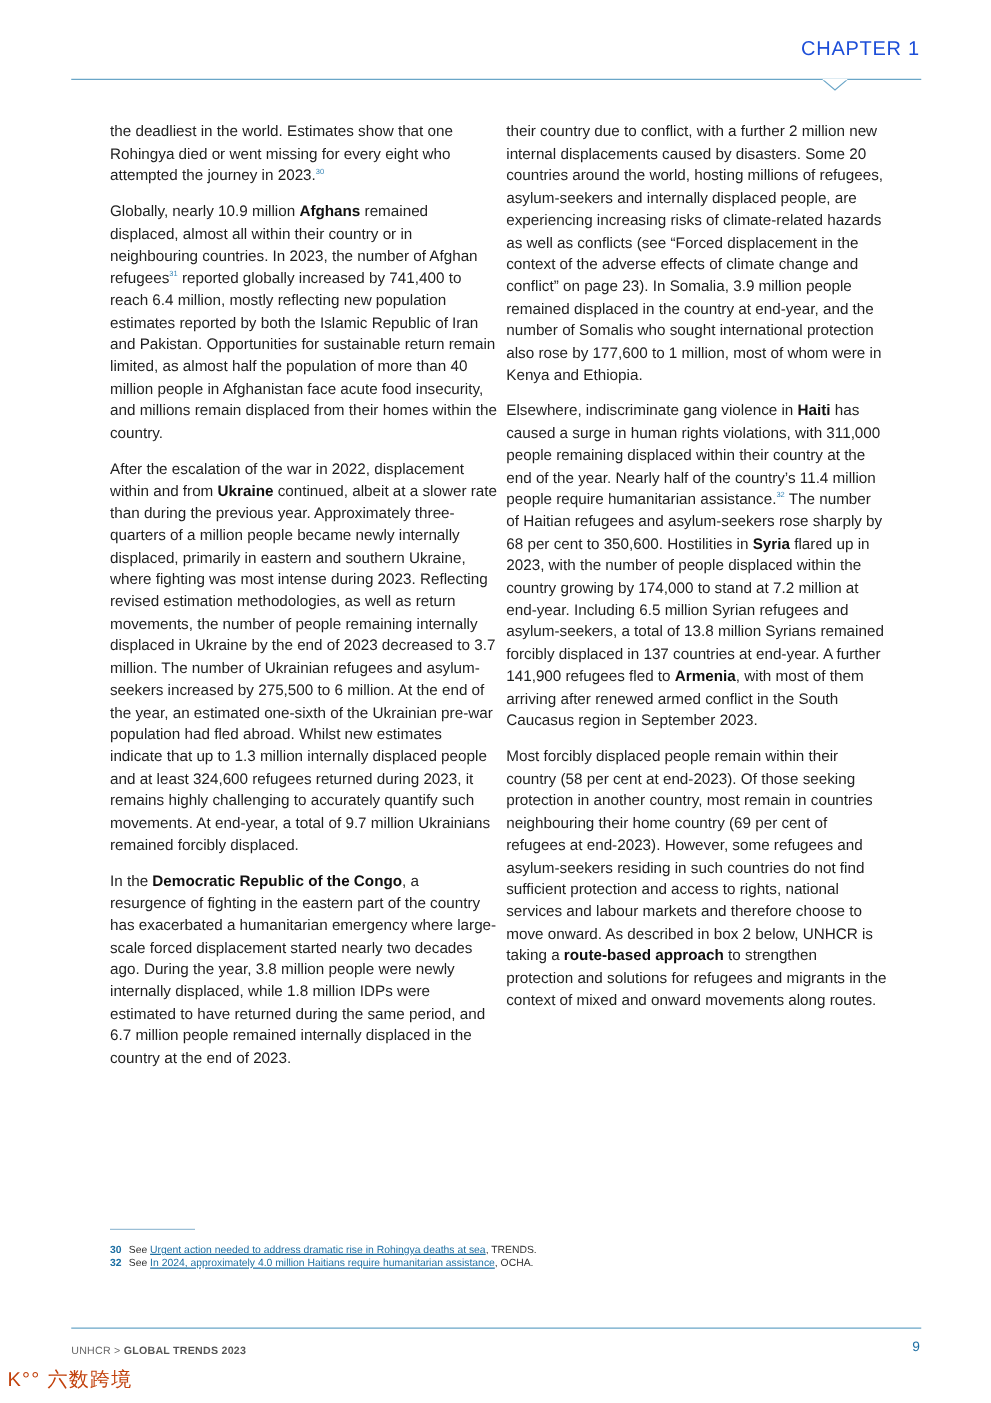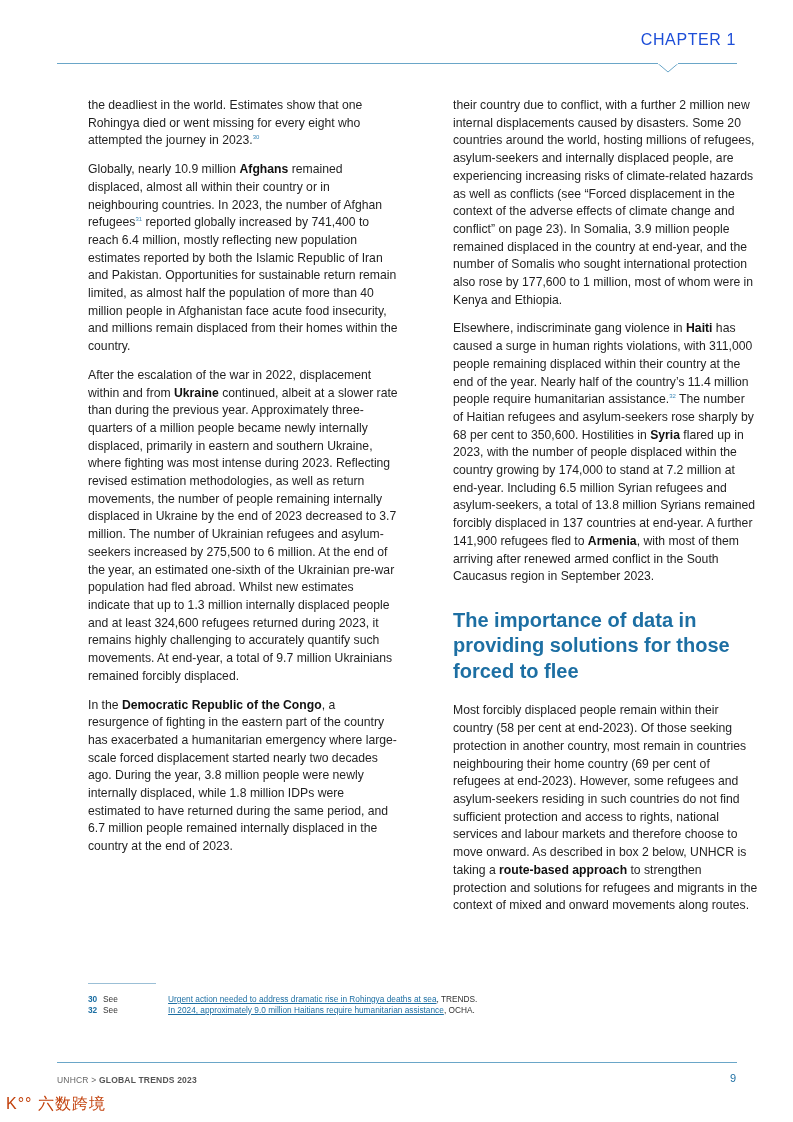--- a/index.html
+++ b/index.html
@@ -3,29 +3,29 @@
 <meta charset="utf-8">
 <style>
   html, body { margin:0; padding:0; background:#ffffff; }
   body { width:793px; height:1122px; position:relative; overflow:hidden;
          font-family:"Liberation Sans", sans-serif; color:#1f1f1f; }
   .chapter { position:absolute; top:31px; right:57px; font-size:16px; letter-spacing:0.6px; color:#1d4ed8; }
   .top-rule { position:absolute; top:63px; left:57px; width:680px; height:1px; background:#6aa6c8; }
   .notch { position:absolute; top:63px; left:658px; width:20px; height:12px; }
   .col { position:absolute; top:97px; width:310px; font-size:12.2px; line-height:17.7px; }
   .col.left { left:88px; }
-  .col.right { left:405px; width:305px;margin-left:48px; }
+  .col.right { left:405px; width:305px; }
   .col p { margin:0 0 11px 0; }
   .col b { font-weight:bold; color:#111; }
   sup.fn { font-size:6px; color:#3a87b7; vertical-align:super; line-height:0; }
   h2.section { margin:22px 0 18px 0; font-size:20px; line-height:25.5px; color:#1d6fa3; font-weight:bold; }
   .fn-rule { position:absolute; top:983px; left:88px; width:68px; height:1px; background:#9bbfd6; }
   .footnotes { position:absolute; top:994px; left:88px; font-size:8.3px; line-height:10.8px; color:#333; }
   .footnotes .num { color:#1d6fa3; font-weight:bold; display:inline-block; width:15px; }
-  .footnotes .lnk { color:#1d6fa3; text-decoration:underline;margin-left:48px; }
+  .footnotes .lnk { color:#1d6fa3; text-decoration:underline; }
   .bottom-rule { position:absolute; top:1062px; left:57px; width:680px; height:1px; background:#6aa6c8; }
   .footer-left { position:absolute; top:1075px; left:57px; font-size:8.5px; color:#666; letter-spacing:0.2px; }
   .footer-left b { color:#555; }
   .page-num { position:absolute; top:1072px; right:57px; font-size:11px; color:#1d6fa3; }
   .watermark { position:absolute; top:1094px; left:6px; font-size:16px; color:#c2410c; letter-spacing:1px; }
 </style>
 </head>
 <body>
 
 <div class="chapter">CHAPTER 1</div>
@@ -38,26 +38,25 @@
 <div class="col left">
   <p><span>the deadliest in the world. Estimates show that one Rohingya died or went missing for every eight who attempted the journey in 2023.</span><sup class="fn">30</sup></p>
   <p><span>Globally, nearly 10.9 million </span><b>Afghans</b><span> remained displaced, almost all within their country or in neighbouring countries. In 2023, the number of Afghan refugees</span><sup class="fn">31</sup><span> reported globally increased by 741,400 to reach 6.4 million, mostly reflecting new population estimates reported by both the Islamic Republic of Iran and Pakistan. Opportunities for sustainable return remain limited, as almost half the population of more than 40 million people in Afghanistan face acute food insecurity, and millions remain displaced from their homes within the country.</span></p>
   <p><span>After the escalation of the war in 2022, displacement within and from </span><b>Ukraine</b><span> continued, albeit at a slower rate than during the previous year. Approximately three-quarters of a million people became newly internally displaced, primarily in eastern and southern Ukraine, where fighting was most intense during 2023. Reflecting revised estimation methodologies, as well as return movements, the number of people remaining internally displaced in Ukraine by the end of 2023 decreased to 3.7 million. The number of Ukrainian refugees and asylum-seekers increased by 275,500 to 6 million. At the end of the year, an estimated one-sixth of the Ukrainian pre-war population had fled abroad. Whilst new estimates indicate that up to 1.3 million internally displaced people and at least 324,600 refugees returned during 2023, it remains highly challenging to accurately quantify such movements. At end-year, a total of 9.7 million Ukrainians remained forcibly displaced.</span></p>
   <p><span>In the </span><b>Democratic Republic of the Congo</b><span>, a resurgence of fighting in the eastern part of the country has exacerbated a humanitarian emergency where large-scale forced displacement started nearly two decades ago. During the year, 3.8 million people were newly internally displaced, while 1.8 million IDPs were estimated to have returned during the same period, and 6.7 million people remained internally displaced in the country at the end of 2023.</span></p>
 </div>
 
 <div class="col right">
   <p>their country due to conflict, with a further 2 million new internal displacements caused by disasters. Some 20 countries around the world, hosting millions of refugees, asylum-seekers and internally displaced people, are experiencing increasing risks of climate-related hazards as well as conflicts (see “Forced displacement in the context of the adverse effects of climate change and conflict” on page 23). In Somalia, 3.9 million people remained displaced in the country at end-year, and the number of Somalis who sought international protection also rose by 177,600 to 1 million, most of whom were in Kenya and Ethiopia.</p>
   <p><span>Elsewhere, indiscriminate gang violence in </span><b>Haiti</b><span> has caused a surge in human rights violations, with 311,000 people remaining displaced within their country at the end of the year. Nearly half of the country’s 11.4 million people require humanitarian assistance.</span><sup class="fn">32</sup><span> The number of Haitian refugees and asylum-seekers rose sharply by 68 per cent to 350,600. Hostilities in </span><b>Syria</b><span> flared up in 2023, with the number of people displaced within the country growing by 174,000 to stand at 7.2 million at end-year. Including 6.5 million Syrian refugees and asylum-seekers, a total of 13.8 million Syrians remained forcibly displaced in 137 countries at end-year. A further 141,900 refugees fled to </span><b>Armenia</b><span>, with most of them arriving after renewed armed conflict in the South Caucasus region in September 2023.</span></p>
-  <h2 class="section">The importance of data in providing solutions for those forced to flee</h2>
   <p><span>Most forcibly displaced people remain within their country (58 per cent at end-2023). Of those seeking protection in another country, most remain in countries neighbouring their home country (69 per cent of refugees at end-2023). However, some refugees and asylum-seekers residing in such countries do not find sufficient protection and access to rights, national services and labour markets and therefore choose to move onward. As described in box 2 below, UNHCR is taking a </span><b>route-based approach</b><span> to strengthen protection and solutions for refugees and migrants in the context of mixed and onward movements along routes.</span></p>
 </div>
 
 <div class="fn-rule"></div>
 <div class="footnotes">
   <div><span class="num">30</span><span>See </span><a class="lnk">Urgent action needed to address dramatic rise in Rohingya deaths at sea</a><span>, TRENDS.</span></div>
-  <div><span class="num">32</span><span>See </span><a class="lnk">In 2024, approximately 9.0 million Haitians require humanitarian assistance</a><span>, OCHA.</span></div>
+  <div><span class="num">32</span><span>See </span><a class="lnk">In 2024, approximately 4.0 million Haitians require humanitarian assistance</a><span>, OCHA.</span></div>
 </div>
 
 <div class="bottom-rule"></div>
 <div class="footer-left"><span>UNHCR &gt; </span><b>GLOBAL TRENDS 2023</b></div>
 <div class="page-num">9</div>
 <div class="watermark">K°° 六数跨境</div>
 
 </body></html>

